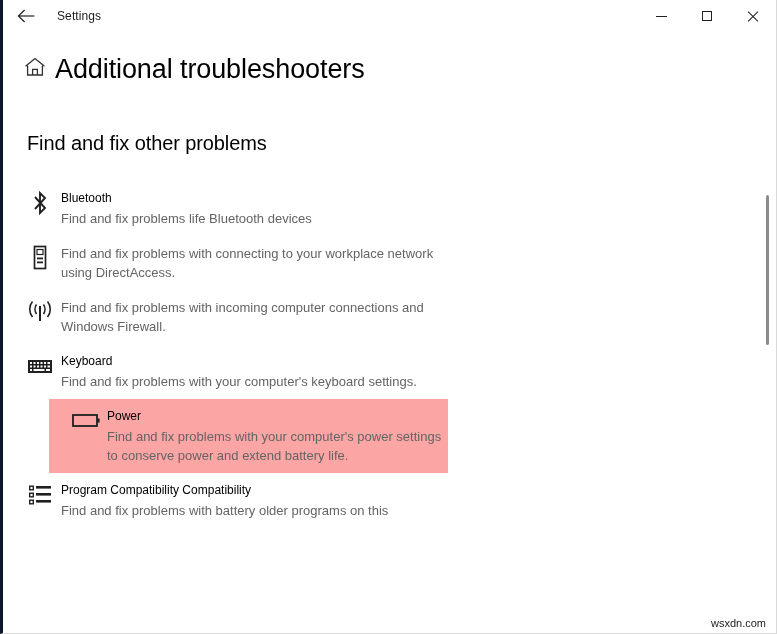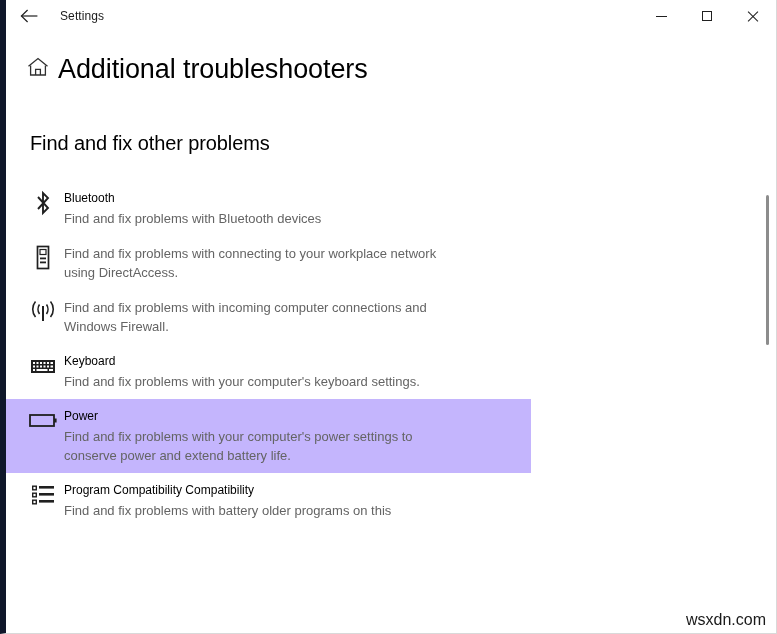--- a/index.html
+++ b/index.html
@@ -14,21 +14,21 @@
     font-family: "Liberation Sans", sans-serif;
     color: #000000;
   }
 
   .window {
     position: relative;
     width: 777px;
     height: 634px;
     background: #ffffff;
     box-sizing: border-box;
-    border-left: 6px solid #0f172a;
+    border-left: 3px solid #0f172a;
     border-right: 1px solid #d9d9d9;
     border-bottom: 1px solid #d9d9d9;
     overflow: hidden;
   }
 
   
   .titlebar {
     position: absolute;
     top: 0; left: 0; right: 0;
     height: 32px;
@@ -135,22 +135,23 @@
     right: 0;
     bottom: 0;
   }
   .tr-item {
     display: flex;
     align-items: flex-start;
     padding: 8px 0 8px 16px;
     box-sizing: border-box;
   }
   .tr-item.selected {
-    background: #c4b5fd;
-    width: 525px;
+    background: #fca5a5;
+    width: 399px;
+    margin-left: 46px;
   }
   .tr-icon {
     width: 42px;
     min-width: 42px;
     padding-top: 1px;
     display: flex;
     justify-content: center;
     align-items: flex-start;
   }
   .tr-text { padding-top: 0px; }
@@ -184,21 +185,21 @@
     height: 150px;
     background: #8c8c8c;
     border-radius: 2px;
   }
 
   
   .watermark {
     position: absolute;
     right: 8px;
     bottom: 3px;
-    font-size: 16px;
+    font-size: 11px;
     color: #1a1a1a;
     font-family: "Liberation Sans", sans-serif;
     background: #ffffff;
     padding: 1px 2px;
   }
 </style>
 </head>
 <body>
 
 <div class="window">
@@ -245,21 +246,21 @@
   <div class="list">
 
     <div class="tr-item">
       <div class="tr-icon">
         <svg width="22" height="26" viewBox="0 0 22 26">
           <path d="M6 7 L16 18 L11 23 V3 L16 8 L6 19" fill="none" stroke="#202020" stroke-width="1.9" stroke-linejoin="miter"></path>
         </svg>
       </div>
       <div class="tr-text">
         <div class="tr-name">Bluetooth</div>
-        <div class="tr-desc">Find and fix problems with Bluetooth devices</div>
+        <div class="tr-desc">Find and fix problems life Bluetooth devices</div>
       </div>
     </div>
 
     <div class="tr-item">
       <div class="tr-icon">
         <svg width="22" height="26" viewBox="0 0 22 26">
           <rect x="5.5" y="1.5" width="11" height="22" fill="none" stroke="#202020" stroke-width="1.7"></rect>
           <rect x="8" y="4.5" width="6" height="5" fill="none" stroke="#202020" stroke-width="1.2"></rect>
           <rect x="8" y="12.5" width="6" height="1.8" fill="#202020"></rect>
           <rect x="8" y="16.5" width="6" height="1.8" fill="#202020"></rect>

